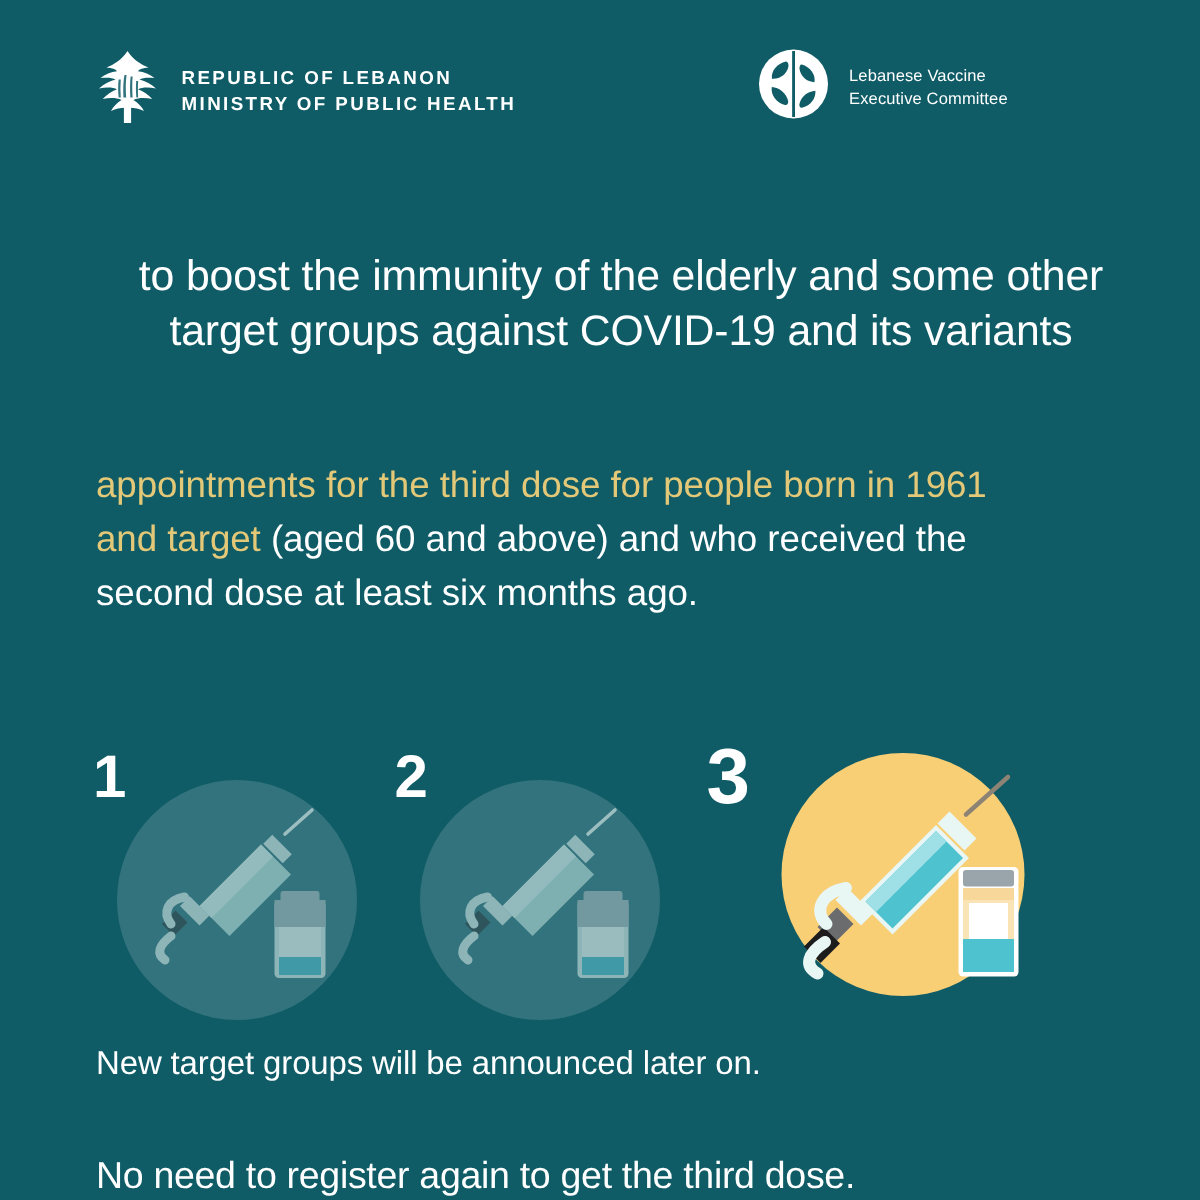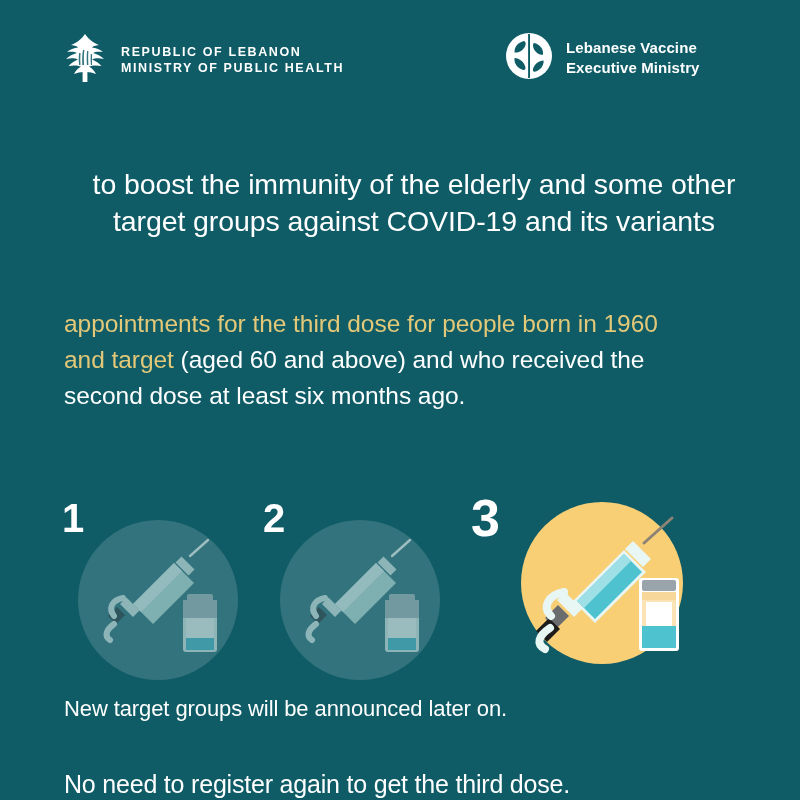--- a/index.html
+++ b/index.html
@@ -21,21 +21,21 @@
   .logo-mark{flex:0 0 auto;}
   .logo-text{
     color:#ffffff;
     line-height:1.32;
     letter-spacing:0.5px;
   }
   .logo-text.moph{
     font-size:12.5px;font-weight:700;letter-spacing:1.6px;
   }
   .logo-text.lvec{
-    font-size:15px;font-weight:700;letter-spacing:0.1px;
+    font-size:11px;font-weight:400;letter-spacing:0.1px;
   }
   .logo-line{display:block;white-space:nowrap;}
 
   
   .headline-wrap{position:absolute;left:64px;top:166px;width:700px;}
   .headline-bold{
     font-size:34px;font-weight:700;color:#ffffff;
     letter-spacing:-0.2px;line-height:1.18;margin:0 0 5px 0;
   }
   .headline-sub{
@@ -121,36 +121,36 @@
                      C19.2 30 14.6 26.4 9.5 26 Z"></path>
             <path d="M29.5 11 C35 12.6 38.8 17.4 38 22.8 C33 22.8 28.6 19 28 13.9
                      C27.9 12.3 28.5 10.9 29.5 11 Z"></path>
             <path d="M38.6 28.5 C39 33.8 35.2 38.6 29.6 39.8 C28.4 40 27.6 38.6 28 37.1
                      C29.3 32.2 33.7 28.8 38.6 28.5 Z"></path>
           </g>
         </svg>
       </span>
       <span class="logo-text lvec">
         <span class="logo-line">Lebanese Vaccine</span>
-        <span class="logo-line">Executive Ministry</span>
+        <span class="logo-line">Executive Committee</span>
       </span>
     </div>
 
   </div>
 
   <div class="headline-wrap">
     <p class="headline-sub">
       <span>to boost the immunity of the elderly and some other</span>
       <span>target groups against COVID-19 and its variants</span>
     </p>
   </div>
 
   <div class="body-wrap">
     <div class="body-line">
-      <span class="hl">appointments for the third dose for people born in 1960</span>
+      <span class="hl">appointments for the third dose for people born in 1961</span>
     </div>
     <div class="body-line">
       <span class="hl">and target</span><span> (aged 60 and above) and who received the</span>
     </div>
     <div class="body-line">
       <span>second dose at least six months ago.</span>
     </div>
   </div>
 
   <div class="steps">

